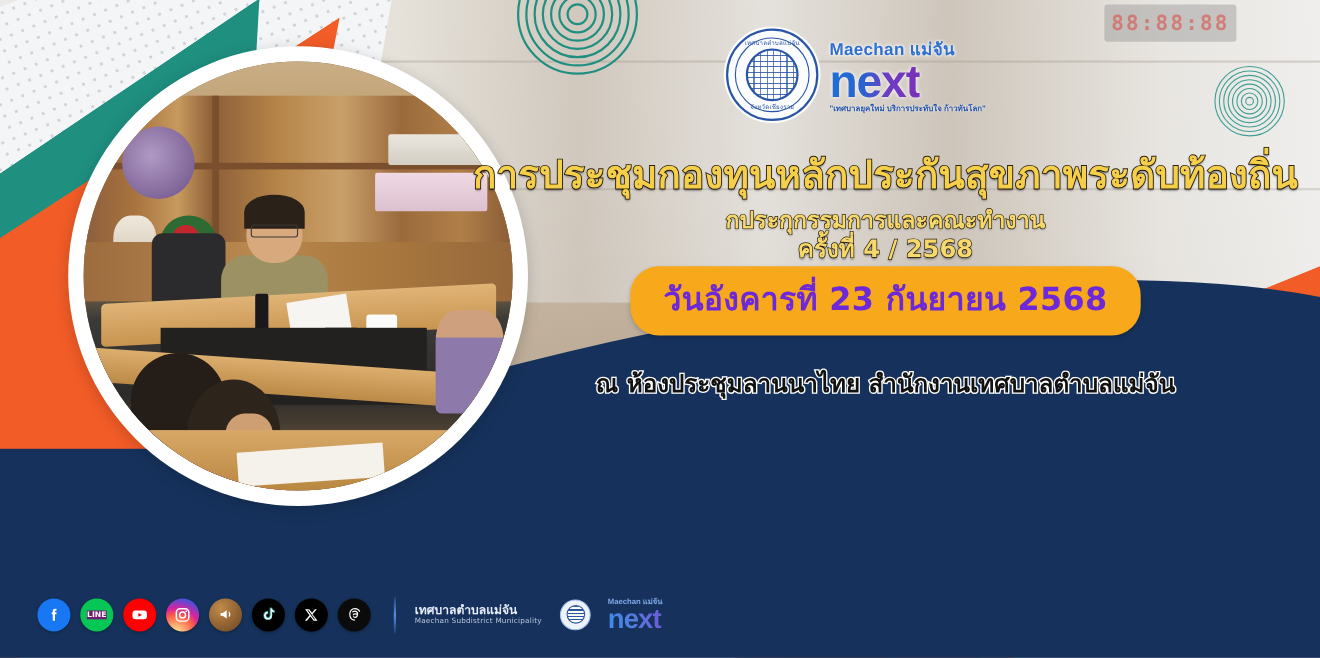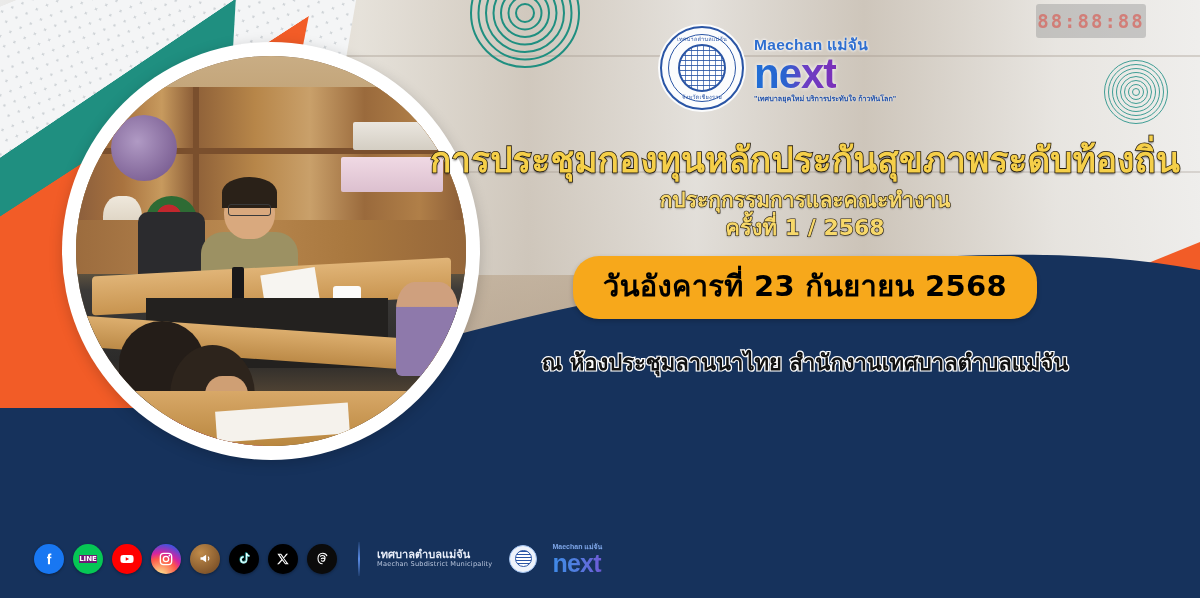--- a/index.html
+++ b/index.html
@@ -48,21 +48,21 @@
   }
   .bg-table {
     position:absolute; left:0; top:46%; width:100%; height:30%;
     background:linear-gradient(160deg, rgba(206,186,160,.75) 0%, rgba(176,152,124,.65) 40%, rgba(150,140,132,.6) 100%);
   }
   .bg-floor {
     position:absolute; left:0; bottom:0; width:100%; height:28%;
     background:linear-gradient(180deg, rgba(169,166,164,.75), rgba(143,141,140,.8));
   }
   .bg-clock{
-    position:absolute; right:54px; top:4px; width:110px; height:34px;
+    position:absolute; right:76px; top:4px; width:120px; height:34px;
     background:rgba(150,150,150,.45);
     border-radius:3px;
     overflow:hidden;
   }
   .bg-clock span{
     display:block; color:rgba(220,70,60,.55);
     font-family:"DejaVu Sans Mono", monospace;
     font-size:19px; letter-spacing:2px; text-align:center;
     line-height:34px; font-weight:bold;
   }
@@ -314,23 +314,23 @@
     font-size:22px;
     line-height:1.3;
     color:#f7d86a;
     -webkit-text-stroke:1.2px #2b2111;
     paint-order:stroke fill;
     text-shadow:0 1px 2px rgba(0,0,0,.45);
   }
 
   .date-pill {
     display:inline-block;
-    margin-top:14px;
+    margin-top:0;
     background:#f7a81b;
-    color:#000000;
+    color:#6d28d9;
     font-family:"DejaVu Sans", sans-serif;
     font-weight:bold;
     font-size:29px;
     padding:7px 30px 10px;
     border-radius:26px;
     letter-spacing:.3px;
     box-shadow:0 2px 5px rgba(0,0,0,.2);
   }
 
   .venue {
@@ -472,21 +472,21 @@
     <div class="next-block">
       <div class="next-top">Maechan แม่จัน</div>
       <div class="next-word">next</div>
       <div class="next-tag">"เทศบาลยุคใหม่ บริการประทับใจ ก้าวทันโลก"</div>
     </div>
   </div>
 
   <div class="textblock">
     <div class="title-main">การประชุมกองทุนหลักประกันสุขภาพระดับท้องถิ่น</div>
     <div class="title-sub1">กประกุกรรมการและคณะทำงาน</div>
-    <div class="title-sub3">ครั้งที่ 1 / 2568</div>
+    <div class="title-sub3">ครั้งที่ 4 / 2568</div>
     <div class="date-pill">วันอังคารที่ 23 กันยายน 2568</div>
     <div class="venue">ณ ห้องประชุมลานนาไทย สำนักงานเทศบาลตำบลแม่จัน</div>
   </div>
 
   <div class="footer">
     <div class="soc" style="background:#1877F2">
       <svg width="16" height="16" viewBox="0 0 24 24" fill="#fff">
           <path d="M15.5 8.5h-2V7c0-.6.4-.8.7-.8h1.3V3.6L13.6 3.6C11 3.6 10.4 5.5 10.4 6.8v1.7H9V11h1.4v9h3.1v-9h2.1z"></path>
         </svg>
     </div>

